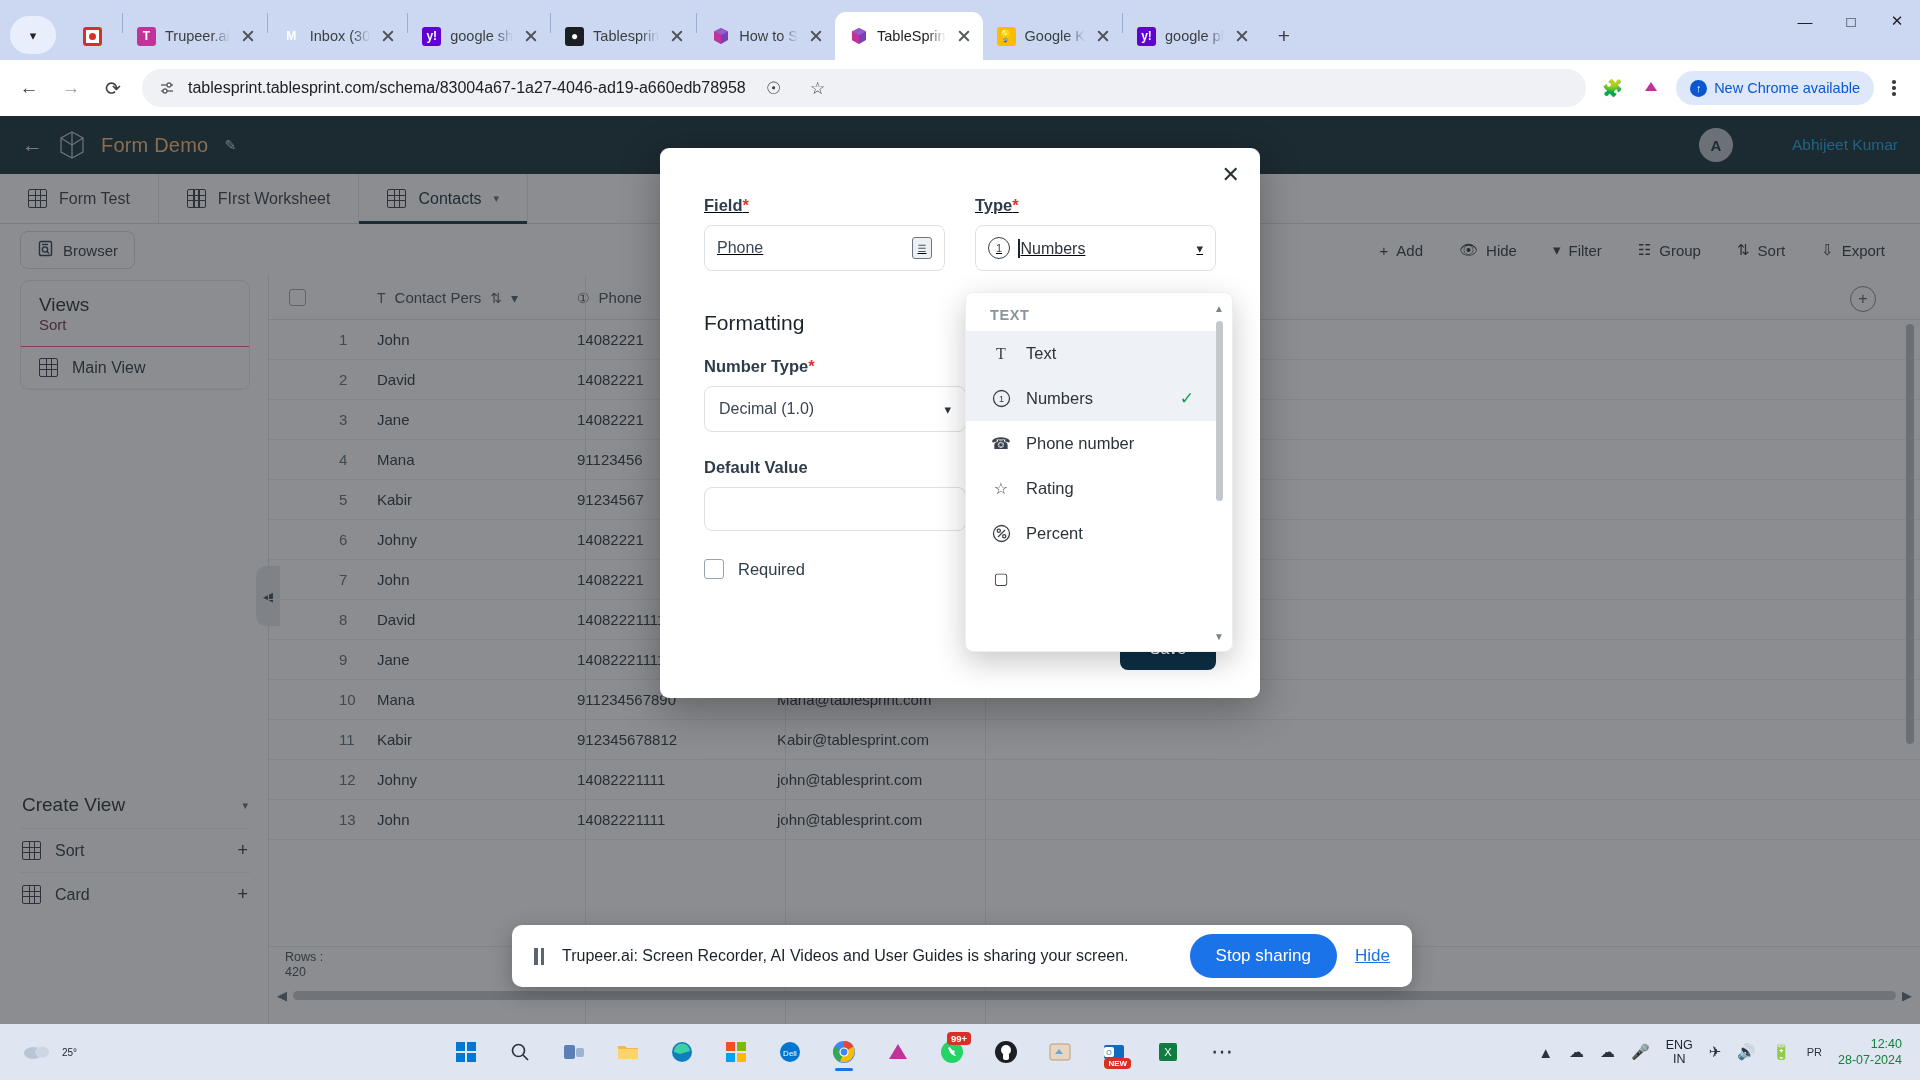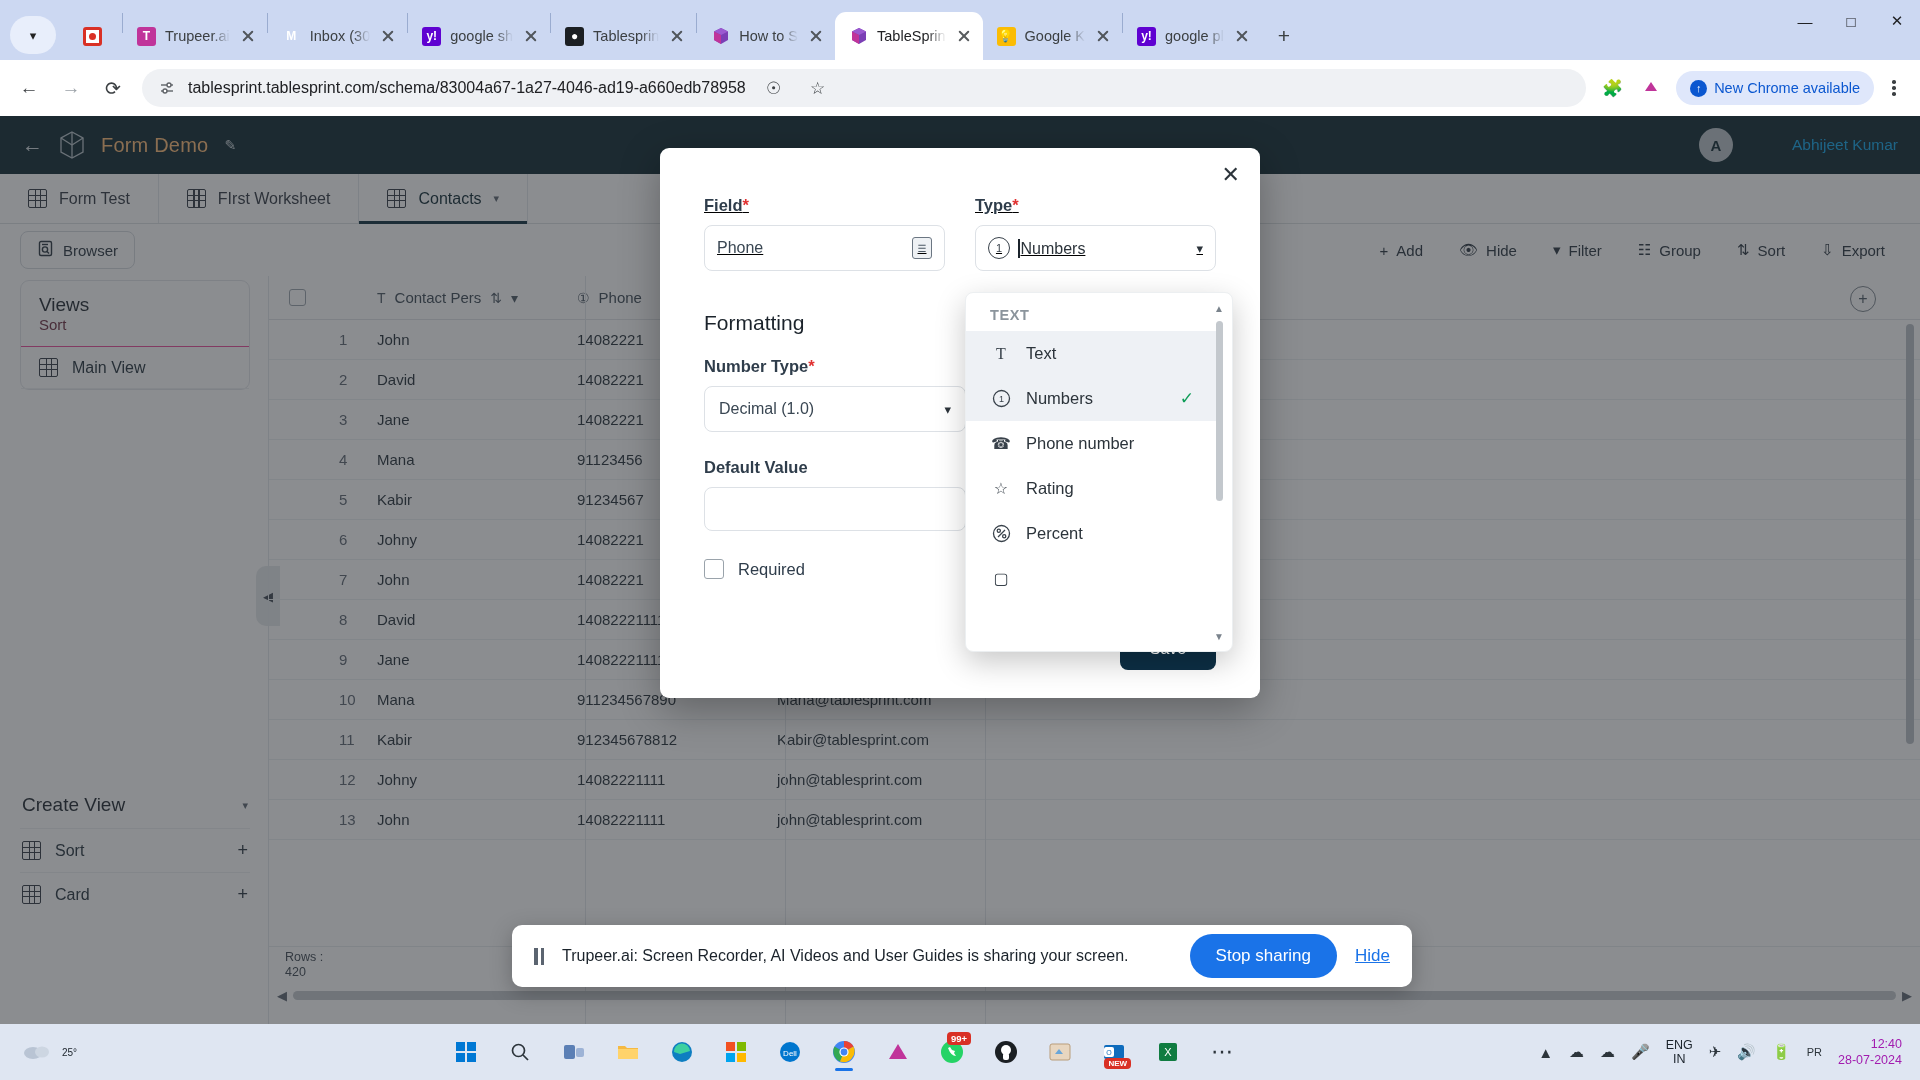--- a/index.html
+++ b/index.html
@@ -259,21 +259,21 @@
   .tbi { width: 42px; height: 42px; border-radius: 6px; display: flex; align-items: center; justify-content: center;
          font-size: 19px; cursor: pointer; position: relative; }
   .tbi.active::after { content:""; position:absolute; bottom:2px; left: 12px; width: 18px; height: 3px;
                        background:#1a73e8; border-radius: 2px; }
   .badge { position: absolute; right: 2px; top: 1px; background: #d93025; color:#fff; font-size: 9.5px;
            border-radius: 4px; padding: 1px 4px; font-weight: 700; }
   .badge.new { background:#d93025; font-size: 8px; bottom: 4px; top:auto; right: 4px; }
   .tray { display: flex; align-items: center; gap: 16px; padding-right: 18px; }
   .tray-ico { font-size: 15px; color: #2c343b; cursor: pointer; }
   .lang { font-size: 12.5px; color: #1b232b; line-height: 1.15; text-align: center; cursor: pointer; }
-  .clock { font-size: 12.5px; color: #a21caf; line-height: 1.3; text-align: right; cursor: pointer; }
+  .clock { font-size: 12.5px; color: #15803d; line-height: 1.3; text-align: right; cursor: pointer; }
 
   
   .winlogo { display:grid; grid-template-columns: 9px 9px; grid-template-rows: 9px 9px; gap:2.5px; }
   .winlogo i { background:#0078d4; display:block; }
 </style>
 </head>
 <body>
 
 <div id="root">
 

